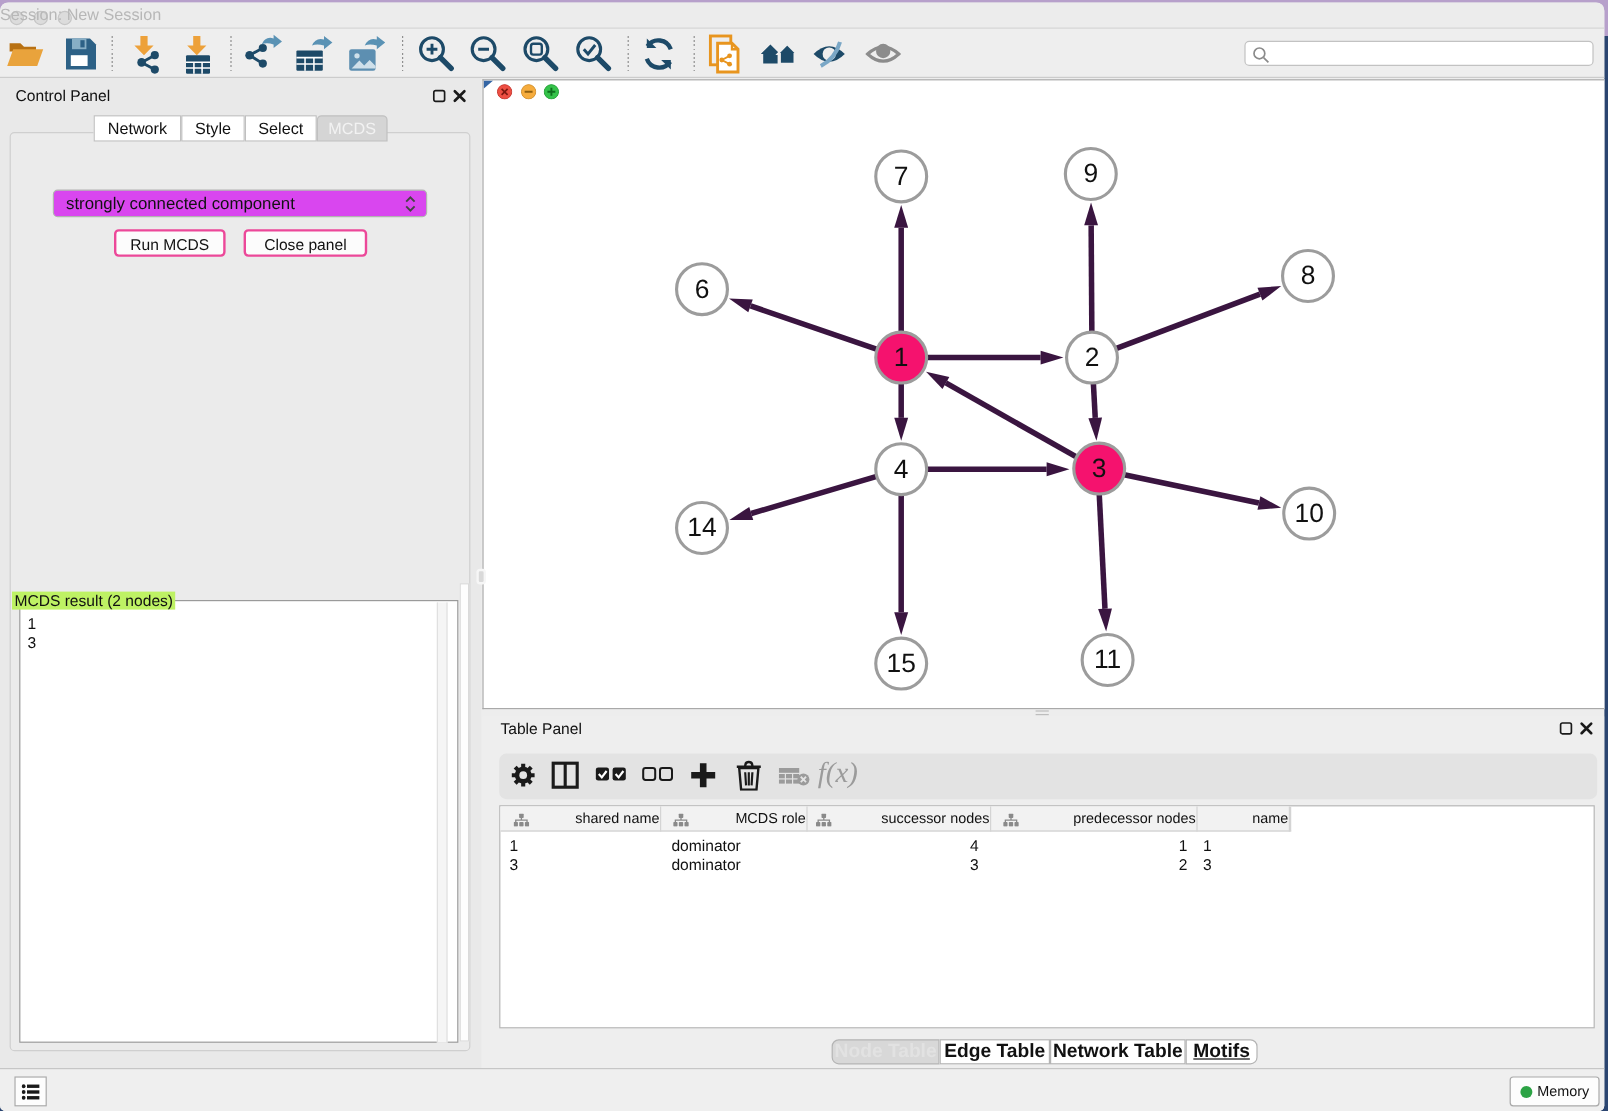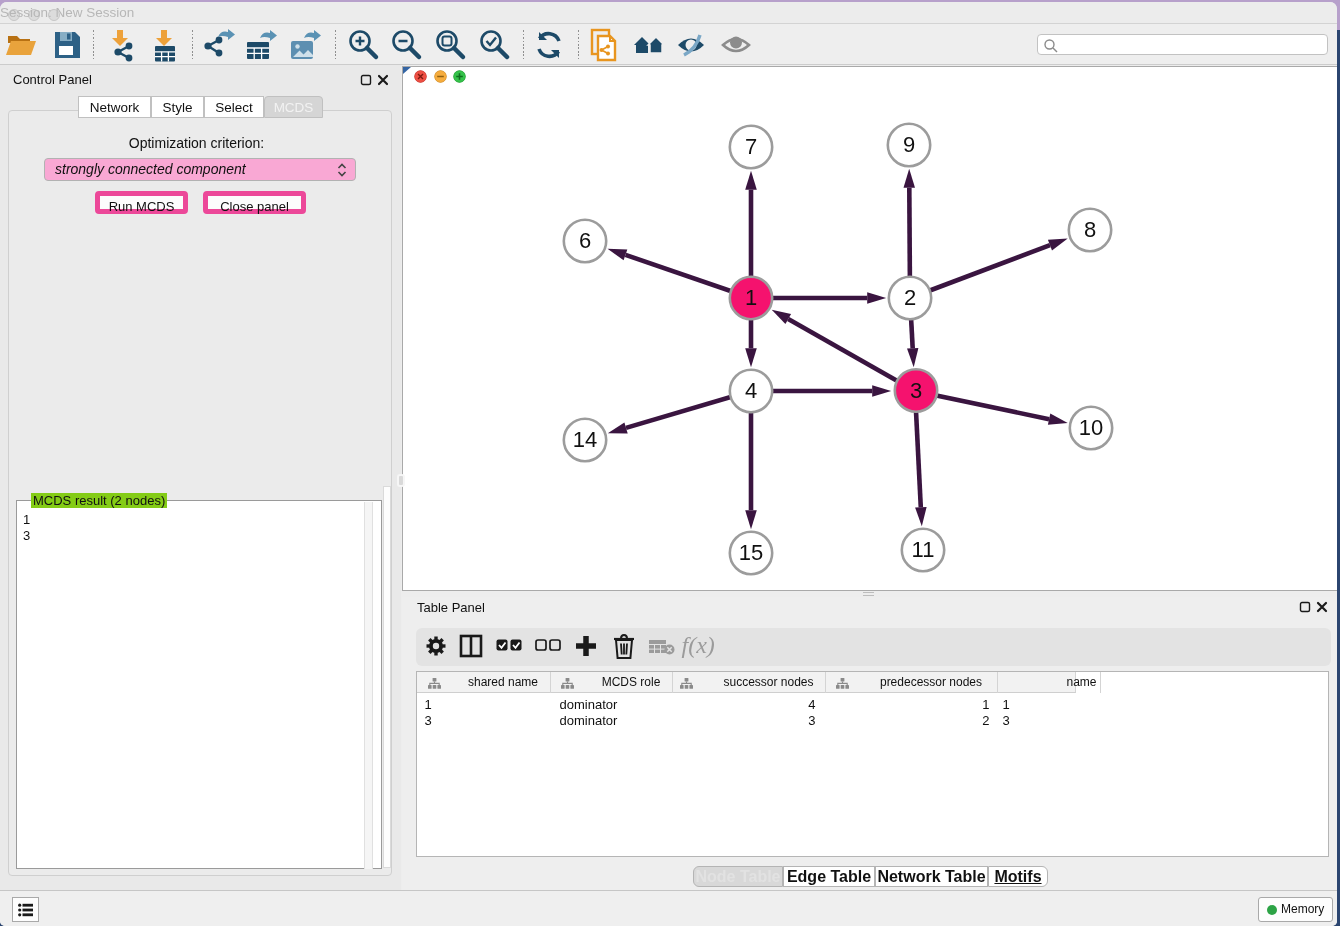--- a/index.html
+++ b/index.html
@@ -20,39 +20,39 @@
 #search svg { position:absolute; left:5px; top:3px; }
 
 #cpanel { position:absolute; left:0; top:63px; width:401px; height:825px; background:#e9e9e9; }
 #cpanel-title { position:absolute; left:13px; top:7px; font-size:13px; color:#111; }
 .cbtn { position:absolute; top:9px; }
 #cp-inner { position:absolute; left:8px; top:45px; width:384px; height:766px; background:#ebebeb; border:1px solid #cfcfcf; border-radius:4px; }
 #tabs { position:absolute; left:78px; top:31px; height:22px; z-index:5; }
 .tab { position:absolute; top:0; height:22px; line-height:21px; text-align:center; font-size:13.5px; background:#fff; border:1px solid #c0c0c0; color:#111; }
 .tab.sel { background:#d5d5d5; color:#f2f2f2; border-radius:4px 4px 0 0; }
 #opt-label { position:absolute; left:0; top:70px; width:393px; text-align:center; font-size:14px; color:#111; }
-#dropdown { position:absolute; left:44px; top:93px; width:312px; height:23px; background:#f9a8d4; border:1px solid #b2b2b2; border-radius:4px; font-size:14px; line-height:21px; padding-left:10px; color:#111;font-style:italic; }
-.btn { position:absolute; top:126px; height:23px; background:#fcfcfc; border:5px solid #ec4899; border-radius:4px; font-size:13px; text-align:center; line-height:21px; color:#111; }
+#dropdown { position:absolute; left:44px; top:93px; width:312px; height:23px; background:#d946ef; border:1px solid #b2b2b2; border-radius:4px; font-size:14px; line-height:21px; padding-left:10px; color:#111; }
+.btn { position:absolute; top:126px; height:23px; background:#fcfcfc; border:2px solid #ec4899; border-radius:4px; font-size:13px; text-align:center; line-height:21px; color:#111; }
 #fieldset { position:absolute; left:16px; top:435px; width:366px; height:369px; border:1px solid #9a9a9a; background:#fff; }
-#fieldset-label { position:absolute; left:31px; top:428px; z-index:2; font-size:13px; color:#111; background:#84cc16; padding:0 2px; }
+#fieldset-label { position:absolute; left:10px; top:428px; z-index:2; font-size:13px; color:#111; background:#bef264; padding:0 2px; }
 #fs-text { position:absolute; left:23px; top:447px; font-size:13px; color:#111; line-height:16px; }
 #fs-scroll { position:absolute; right:8px; top:1px; width:9px; height:367px; background:#f5f5f5; border-left:1px solid #e0e0e0; border-right:1px solid #e0e0e0; }
 #cp-scroll { position:absolute; left:383px; top:421px; width:8px; height:382px; background:#fdfdfd; border:1px solid #dadada; }
 
 #netframe { position:absolute; left:402px; top:64px; width:936px; height:525px; border:1px solid #a9a9a9; border-right:none; background:#fff; }
 #nettitle { position:absolute; left:0; top:0; width:100%; height:19px; background:linear-gradient(#f0f0f0,#dcdcdc); border-bottom:1px solid #b9b9b9; text-align:center; font-size:13px; font-weight:bold; color:#222; line-height:19px; }
 .mtl { position:absolute; top:3px; width:13px; height:13px; border-radius:50%; }
 #netcanvas { position:absolute; left:6px; top:20px; width:927px; height:503px; background:#fff; }
 
 #tpanel { position:absolute; left:402px; top:595px; width:935px; height:293px; background:#eeeeee; }
 #tpanel-title { position:absolute; left:15px; top:3px; font-size:13px; color:#111; }
 #ttoolbar { position:absolute; left:13.5px; top:31px; width:915px; height:38px; background:#e3e3e3; border-radius:6px; }
 #ttable { position:absolute; left:13.5px; top:74px; width:913px; height:186px; background:#fff; border:1px solid #b5b5b5; }
 #thead { position:absolute; left:0; top:0; width:659px; height:21px; background:#f2f2f2; border-bottom:1px solid #cfcfcf; border-right:1px solid #d4d4d4; }
-.th { position:absolute; top:0; height:21px; font-size:12px; color:#111; text-align:center; line-height:21px; border-right:1px solid #d4d4d4;padding-left:40px; }
+.th { position:absolute; top:0; height:21px; font-size:12px; color:#111; text-align:right; line-height:21px; border-right:1px solid #d4d4d4;padding-left:40px; }
 .td { position:absolute; font-size:13px; color:#111; height:16px; line-height:16px; }
 #btabs { position:absolute; left:291px; top:269px; height:21px; }
 .btab { position:absolute; top:0; height:21px; font-size:16px; font-weight:bold; text-align:center; line-height:20px; background:#fff; border:1px solid #b4b4b4; color:#111; }
 
 #statusbar { position:absolute; left:0; top:888px; width:100%; height:36px; background:#efefef; border-top:1px solid #c6c6c6; }
 #sb-left { position:absolute; left:12px; top:6px; width:27px; height:25px; background:#fdfdfd; border:1px solid #a9a9a9; }
 #memory { position:absolute; left:1258px; top:6px; width:75px; height:25px; background:#fdfdfd; border:1px solid #a9a9a9; border-radius:3px; font-size:12px; color:#111; line-height:23px; padding-left:22px; }
 #memdot { position:absolute; left:8px; top:7px; width:10px; height:10px; border-radius:50%; background:#2ca345; }
 </style>
 </head>
@@ -203,21 +203,20 @@
     <svg class="cbtn" style="left:377px" width="12" height="12" viewBox="0 0 12 12">
         <path d="M2 2 L10 10 M10 2 L2 10" stroke="#1a1a1a" stroke-width="2.2" stroke-linecap="round"></path>
       </svg>
     <div id="tabs">
       <div class="tab" style="left:0;width:73px;">Network</div>
       <div class="tab" style="left:73px;width:53px;">Style</div>
       <div class="tab" style="left:126px;width:60px;">Select</div>
       <div class="tab sel" style="left:186px;width:59px;">MCDS</div>
     </div>
     <div id="cp-inner"></div>
-    <div id="opt-label">Optimization criterion:</div>
     <div id="dropdown">strongly connected component
       <svg style="position:absolute;right:8px;top:4px" width="10" height="14" viewBox="0 0 10 14">
           <path d="M1.5 5 L5 1.5 L8.5 5 M1.5 9 L5 12.5 L8.5 9" fill="none" stroke="#444" stroke-width="1.6"></path>
         </svg>
     </div>
     <div class="btn" style="left:95px;width:93px;">Run MCDS</div>
     <div class="btn" style="left:203px;width:103px;">Close panel</div>
     <div id="fieldset">
         <div id="fs-scroll"></div>
       </div>
@@ -374,21 +373,21 @@
       </svg>
 
       <div style="position:absolute;left:266px;top:4px;font-family:'Liberation Serif',serif;font-style:italic;font-size:24px;color:#9b9b9b;">f(x)</div>
     </div>
     <div id="ttable">
       <div id="thead">
         <div class="th" style="left:0;width:134px;">shared name</div>
         <div class="th" style="left:134px;width:122px;">MCDS role</div>
         <div class="th" style="left:256px;width:153px;">successor nodes</div>
         <div class="th" style="left:409px;width:172px;">predecessor nodes</div>
-        <div class="th" style="left:607px;width:77px;">name</div>
+        <div class="th" style="left:581px;width:77px;">name</div>
       </div>
       <svg class="hicon" style="position:absolute;left:11px;top:6px" width="13" height="11" viewBox="0 0 13 11">
           <g fill="#8a8a8a">
             <rect x="4.6" y="0" width="3.8" height="3.6" rx="0.6"></rect>
             <rect x="0" y="7" width="3.6" height="3.8" rx="0.6"></rect>
             <rect x="4.7" y="7" width="3.6" height="3.8" rx="0.6"></rect>
             <rect x="9.4" y="7" width="3.6" height="3.8" rx="0.6"></rect>
             <path d="M6.5 3.6 v1.8 M1.8 7 v-1.6 h9.4 V7" stroke="#8a8a8a" stroke-width="1.1" fill="none"></path>
           </g>
         </svg>

